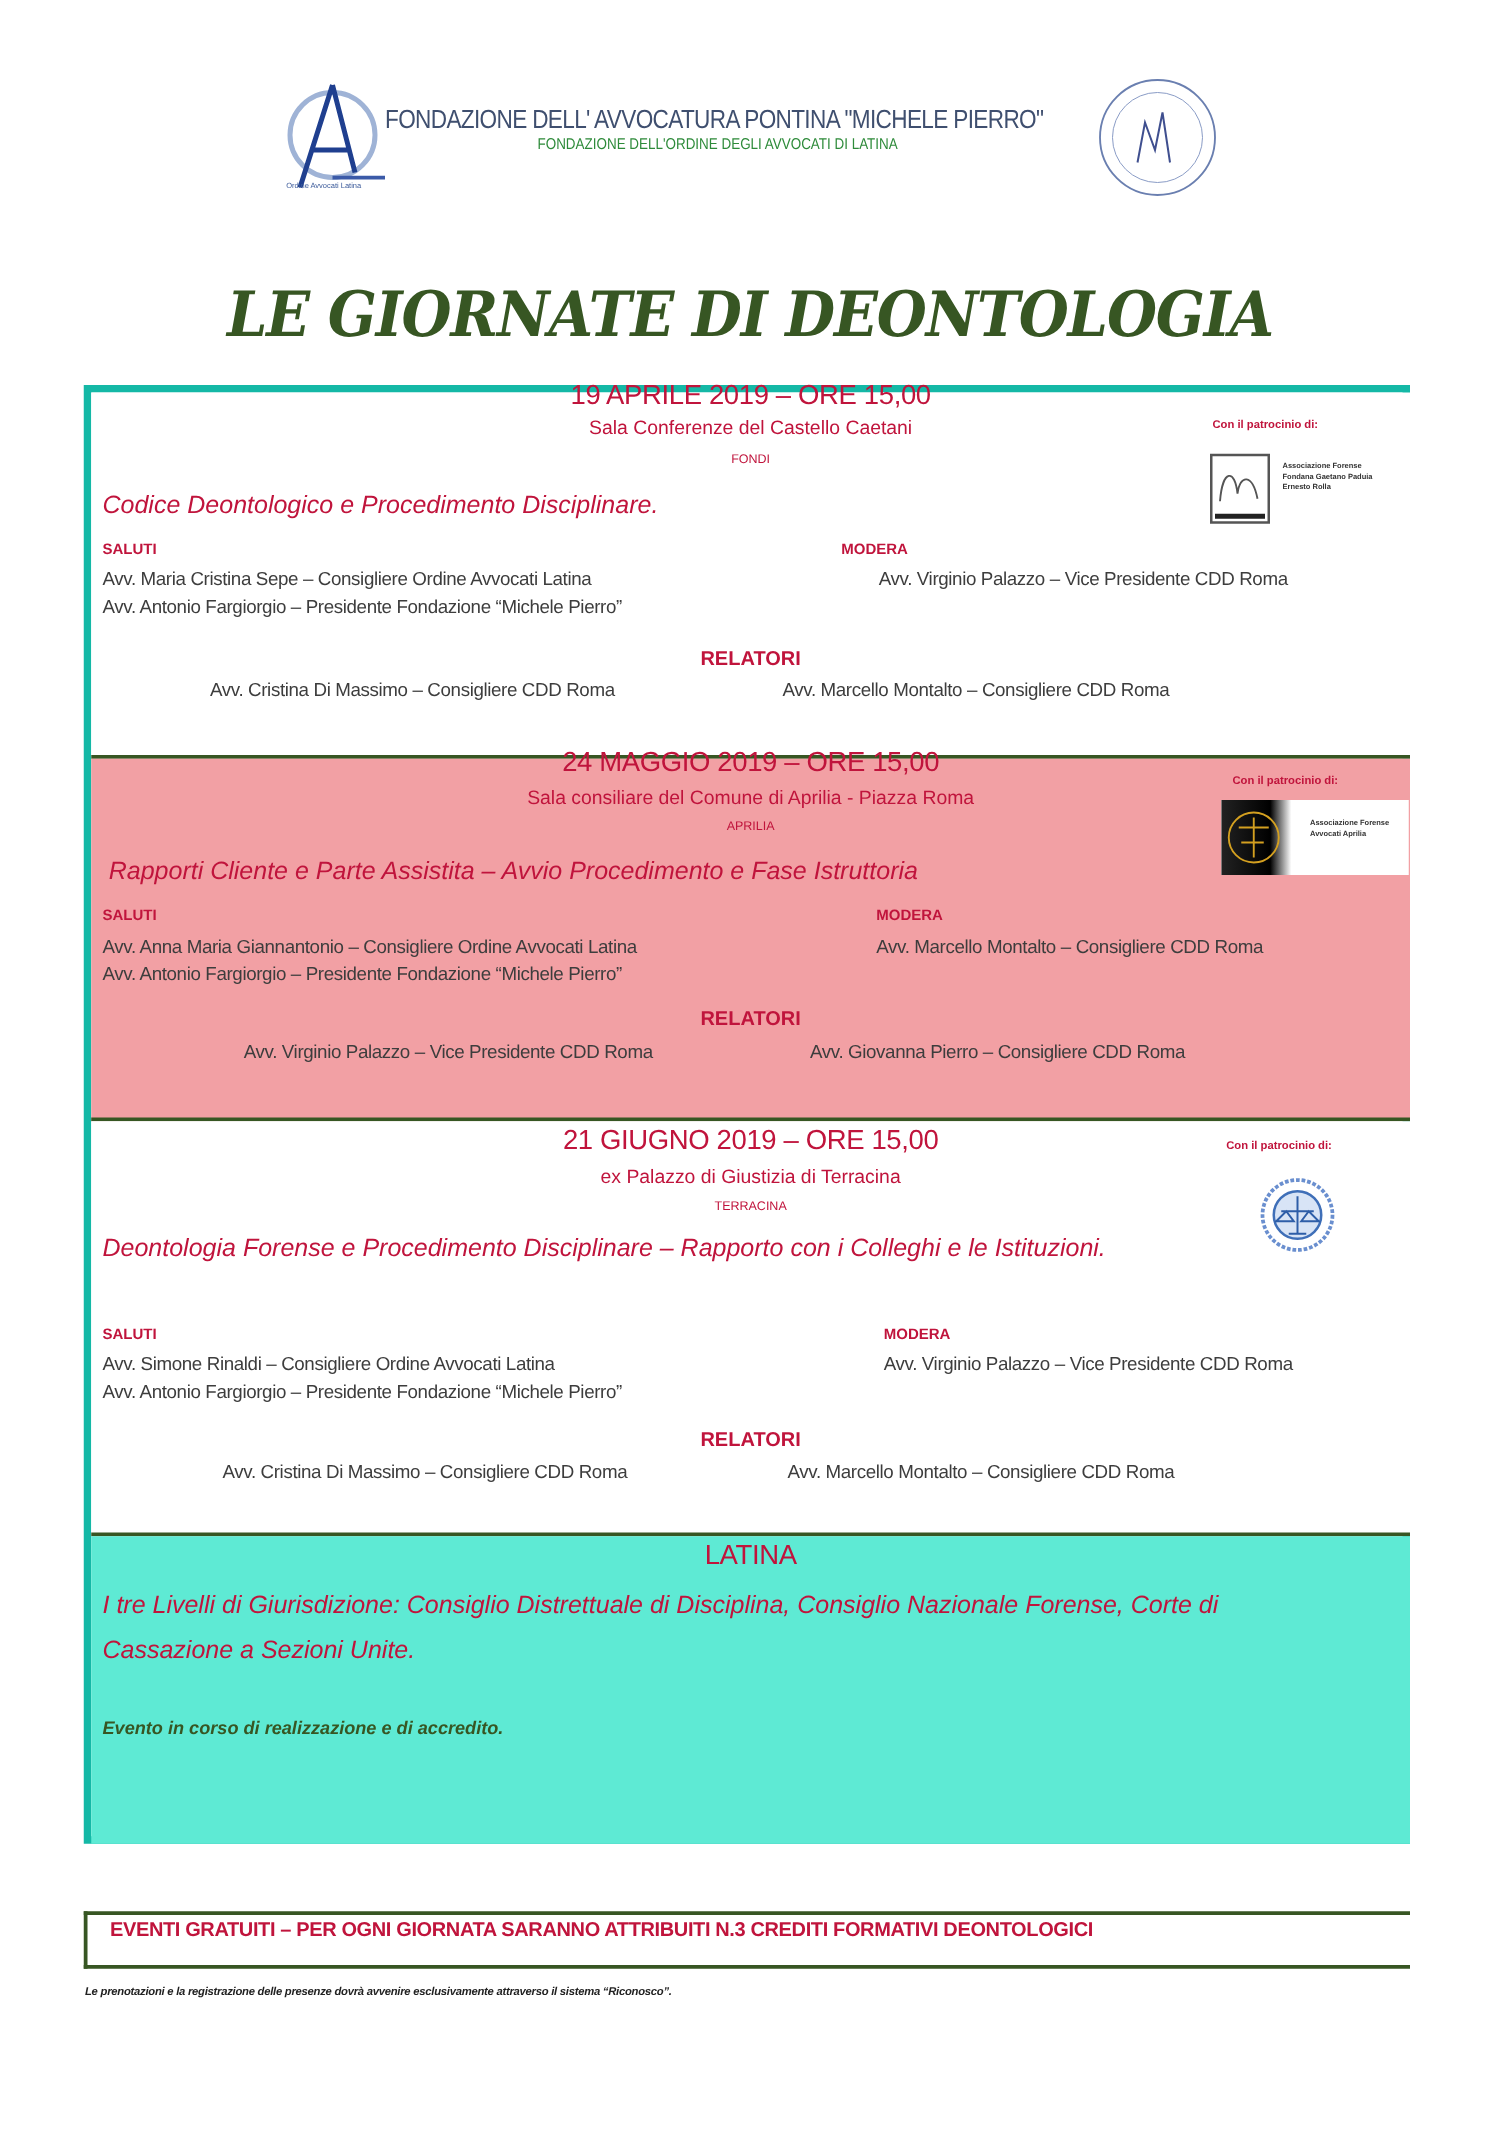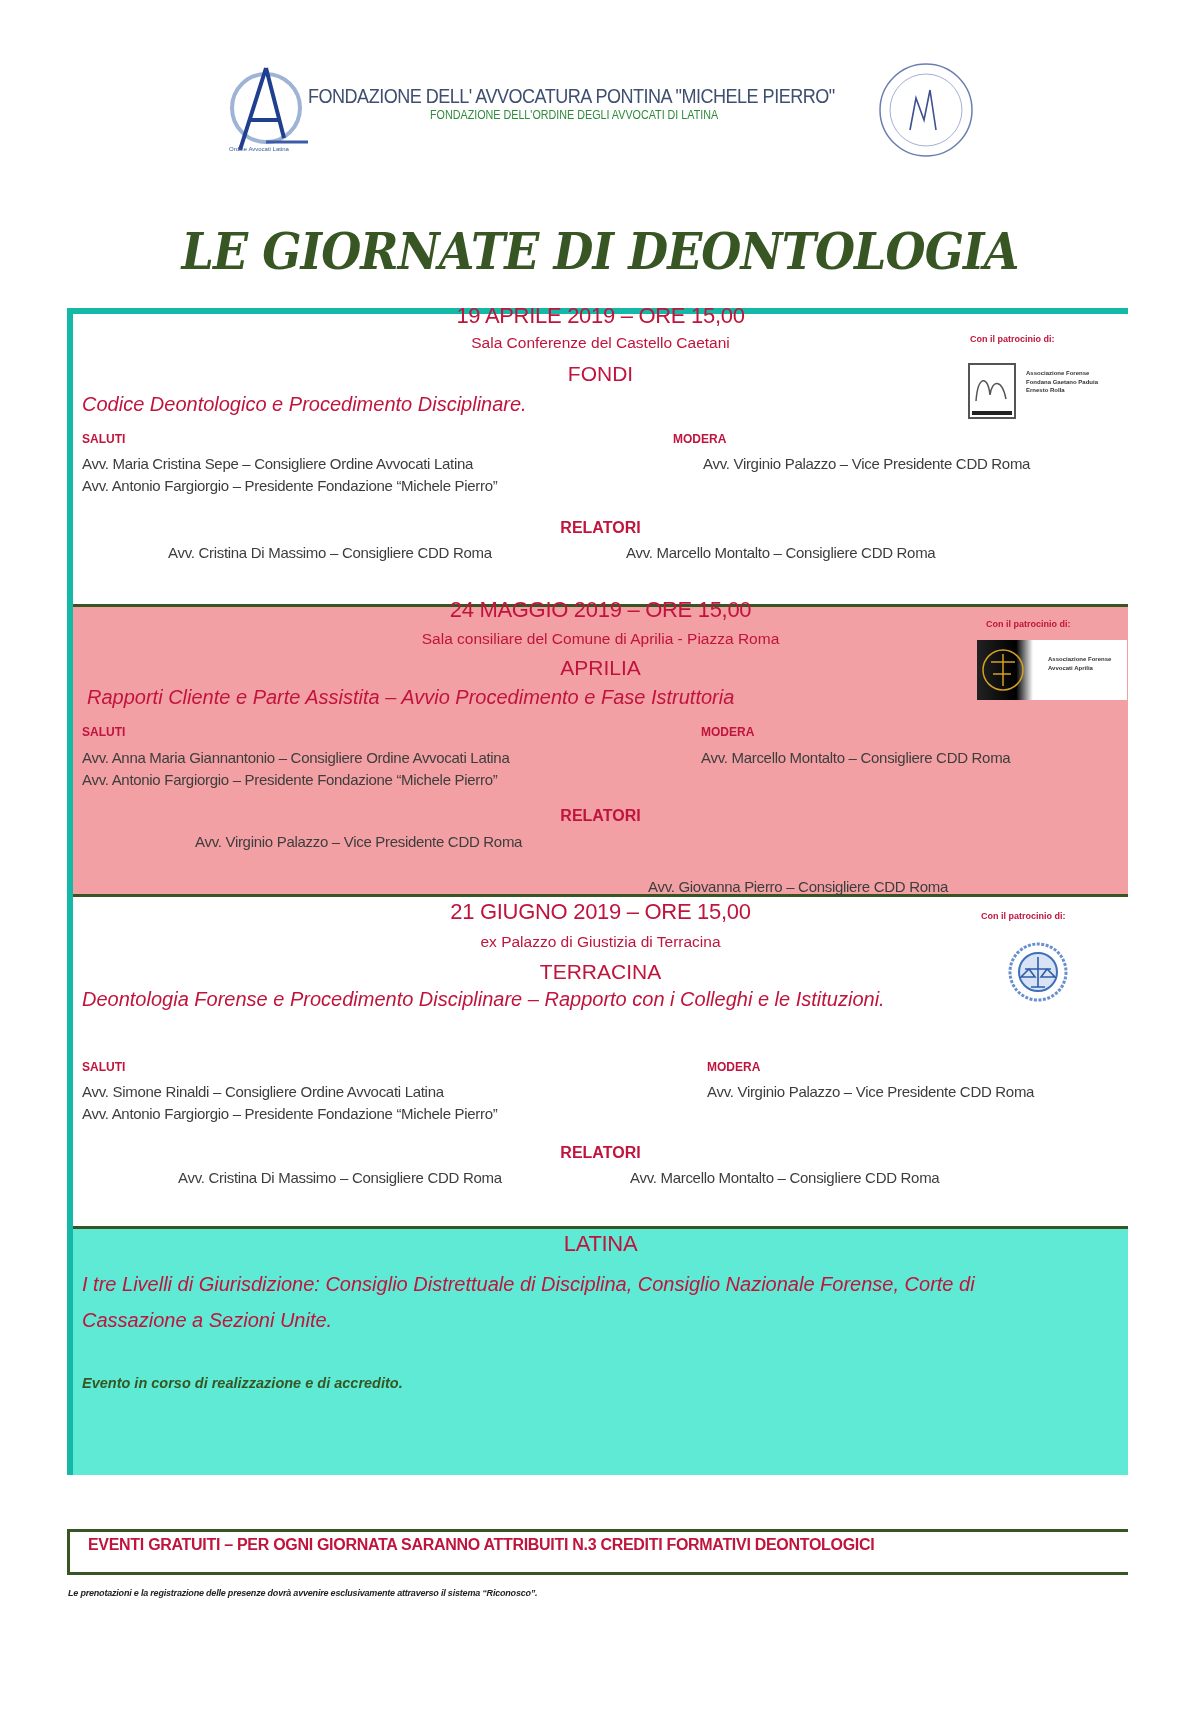--- a/index.html
+++ b/index.html
@@ -18,21 +18,21 @@
   .box { position: absolute; left: 67px; top: 308px; width: 1061px; height: 1167px; border: 6px solid #14b8a6; }
   .section { position: absolute; left: 0; width: 1055px; border-bottom: 3px solid #375623; }
   .section.last { border-bottom: none; }
   .s1 { top: 0; height: 293px; background: #ffffff; }
   .s2 { top: 293px; height: 290px; background: #f2a0a4; }
   .s3 { top: 583px; height: 332px; background: #ffffff; }
   .s4 { top: 915px; height: 246px; background: #5eead4; }
 
   .t-date { position: absolute; left: 0; width: 1055px; text-align: center; color: #c0143c; font-size: 22px; font-family: "Liberation Sans", sans-serif; letter-spacing: -0.3px; }
   .t-venue { position: absolute; left: 0; width: 1055px; text-align: center; color: #c0143c; font-size: 15.5px; }
-  .t-city { position: absolute; left: 0; width: 1055px; text-align: center; color: #c0143c; font-size: 21px; }
+  .t-city { position: absolute; left: 0; width: 1055px; text-align: center; color: #c0143c; font-size: 10px; }
   .t-topic { position: absolute; left: 9px; color: #c0143c; font-size: 20px; font-style: italic; line-height: 36px; width: 960px; }
   .t-head { position: absolute; color: #c0143c; font-size: 12px; font-weight: bold; }
   .t-name { position: absolute; color: #3d3d3d; font-size: 15px; white-space: nowrap; letter-spacing: -0.3px; }
   .t-rel-head { position: absolute; left: 0; width: 1055px; text-align: center; color: #c0143c; font-size: 16px; font-weight: bold; }
   .t-note { position: absolute; left: 9px; color: #375623; font-size: 14.5px; font-style: italic; font-weight: bold; }
 
   .patron { position: absolute; }
   .patron-label { color: #c0143c; font-size: 9px; font-weight: bold; white-space: nowrap; }
   .patron-logo { position: absolute; }
   .patron-text { position: absolute; font-size: 6px; font-weight: bold; color: #333; line-height: 8.5px; }
@@ -118,21 +118,21 @@
     <div class="patron-text" style="left:975px; top:48px; width:70px;">Associazione Forense Avvocati Aprilia</div>
 
     <div class="t-topic" style="left:14px; top:72px;">Rapporti Cliente e Parte Assistita – Avvio Procedimento e Fase Istruttoria</div>
     <div class="t-head" style="left:9px; top:118px;">SALUTI</div>
     <div class="t-name" style="left:9px; top:142px;">Avv. Anna Maria Giannantonio – Consigliere Ordine Avvocati Latina</div>
     <div class="t-name" style="left:9px; top:164px;">Avv. Antonio Fargiorgio – Presidente Fondazione “Michele Pierro”</div>
     <div class="t-head" style="left:628px; top:118px;">MODERA</div>
     <div class="t-name" style="left:628px; top:142px;">Avv. Marcello Montalto – Consigliere CDD Roma</div>
     <div class="t-rel-head" style="top:200px;">RELATORI</div>
     <div class="t-name" style="left:122px; top:226px;">Avv. Virginio Palazzo – Vice Presidente CDD Roma</div>
-    <div class="t-name" style="left:575px; top:226px;margin-top:45px;">Avv. Giovanna Pierro – Consigliere CDD Roma</div>
+    <div class="t-name" style="left:575px; top:226px;">Avv. Giovanna Pierro – Consigliere CDD Roma</div>
   </div>
 
   <div class="section s3">
     <div class="t-date" style="top:2px;">21 GIUGNO 2019 – ORE 15,00</div>
     <div class="t-venue" style="top:36px;">ex Palazzo di Giustizia di Terracina</div>
     <div class="t-city" style="top:63px;">TERRACINA</div>
     <div class="patron" style="left:908px; top:14px;">
       <div class="patron-label">Con il patrocinio di:</div>
     </div>
     <div class="patron-logo" style="left:934px; top:44px; width:62px; height:62px;">

